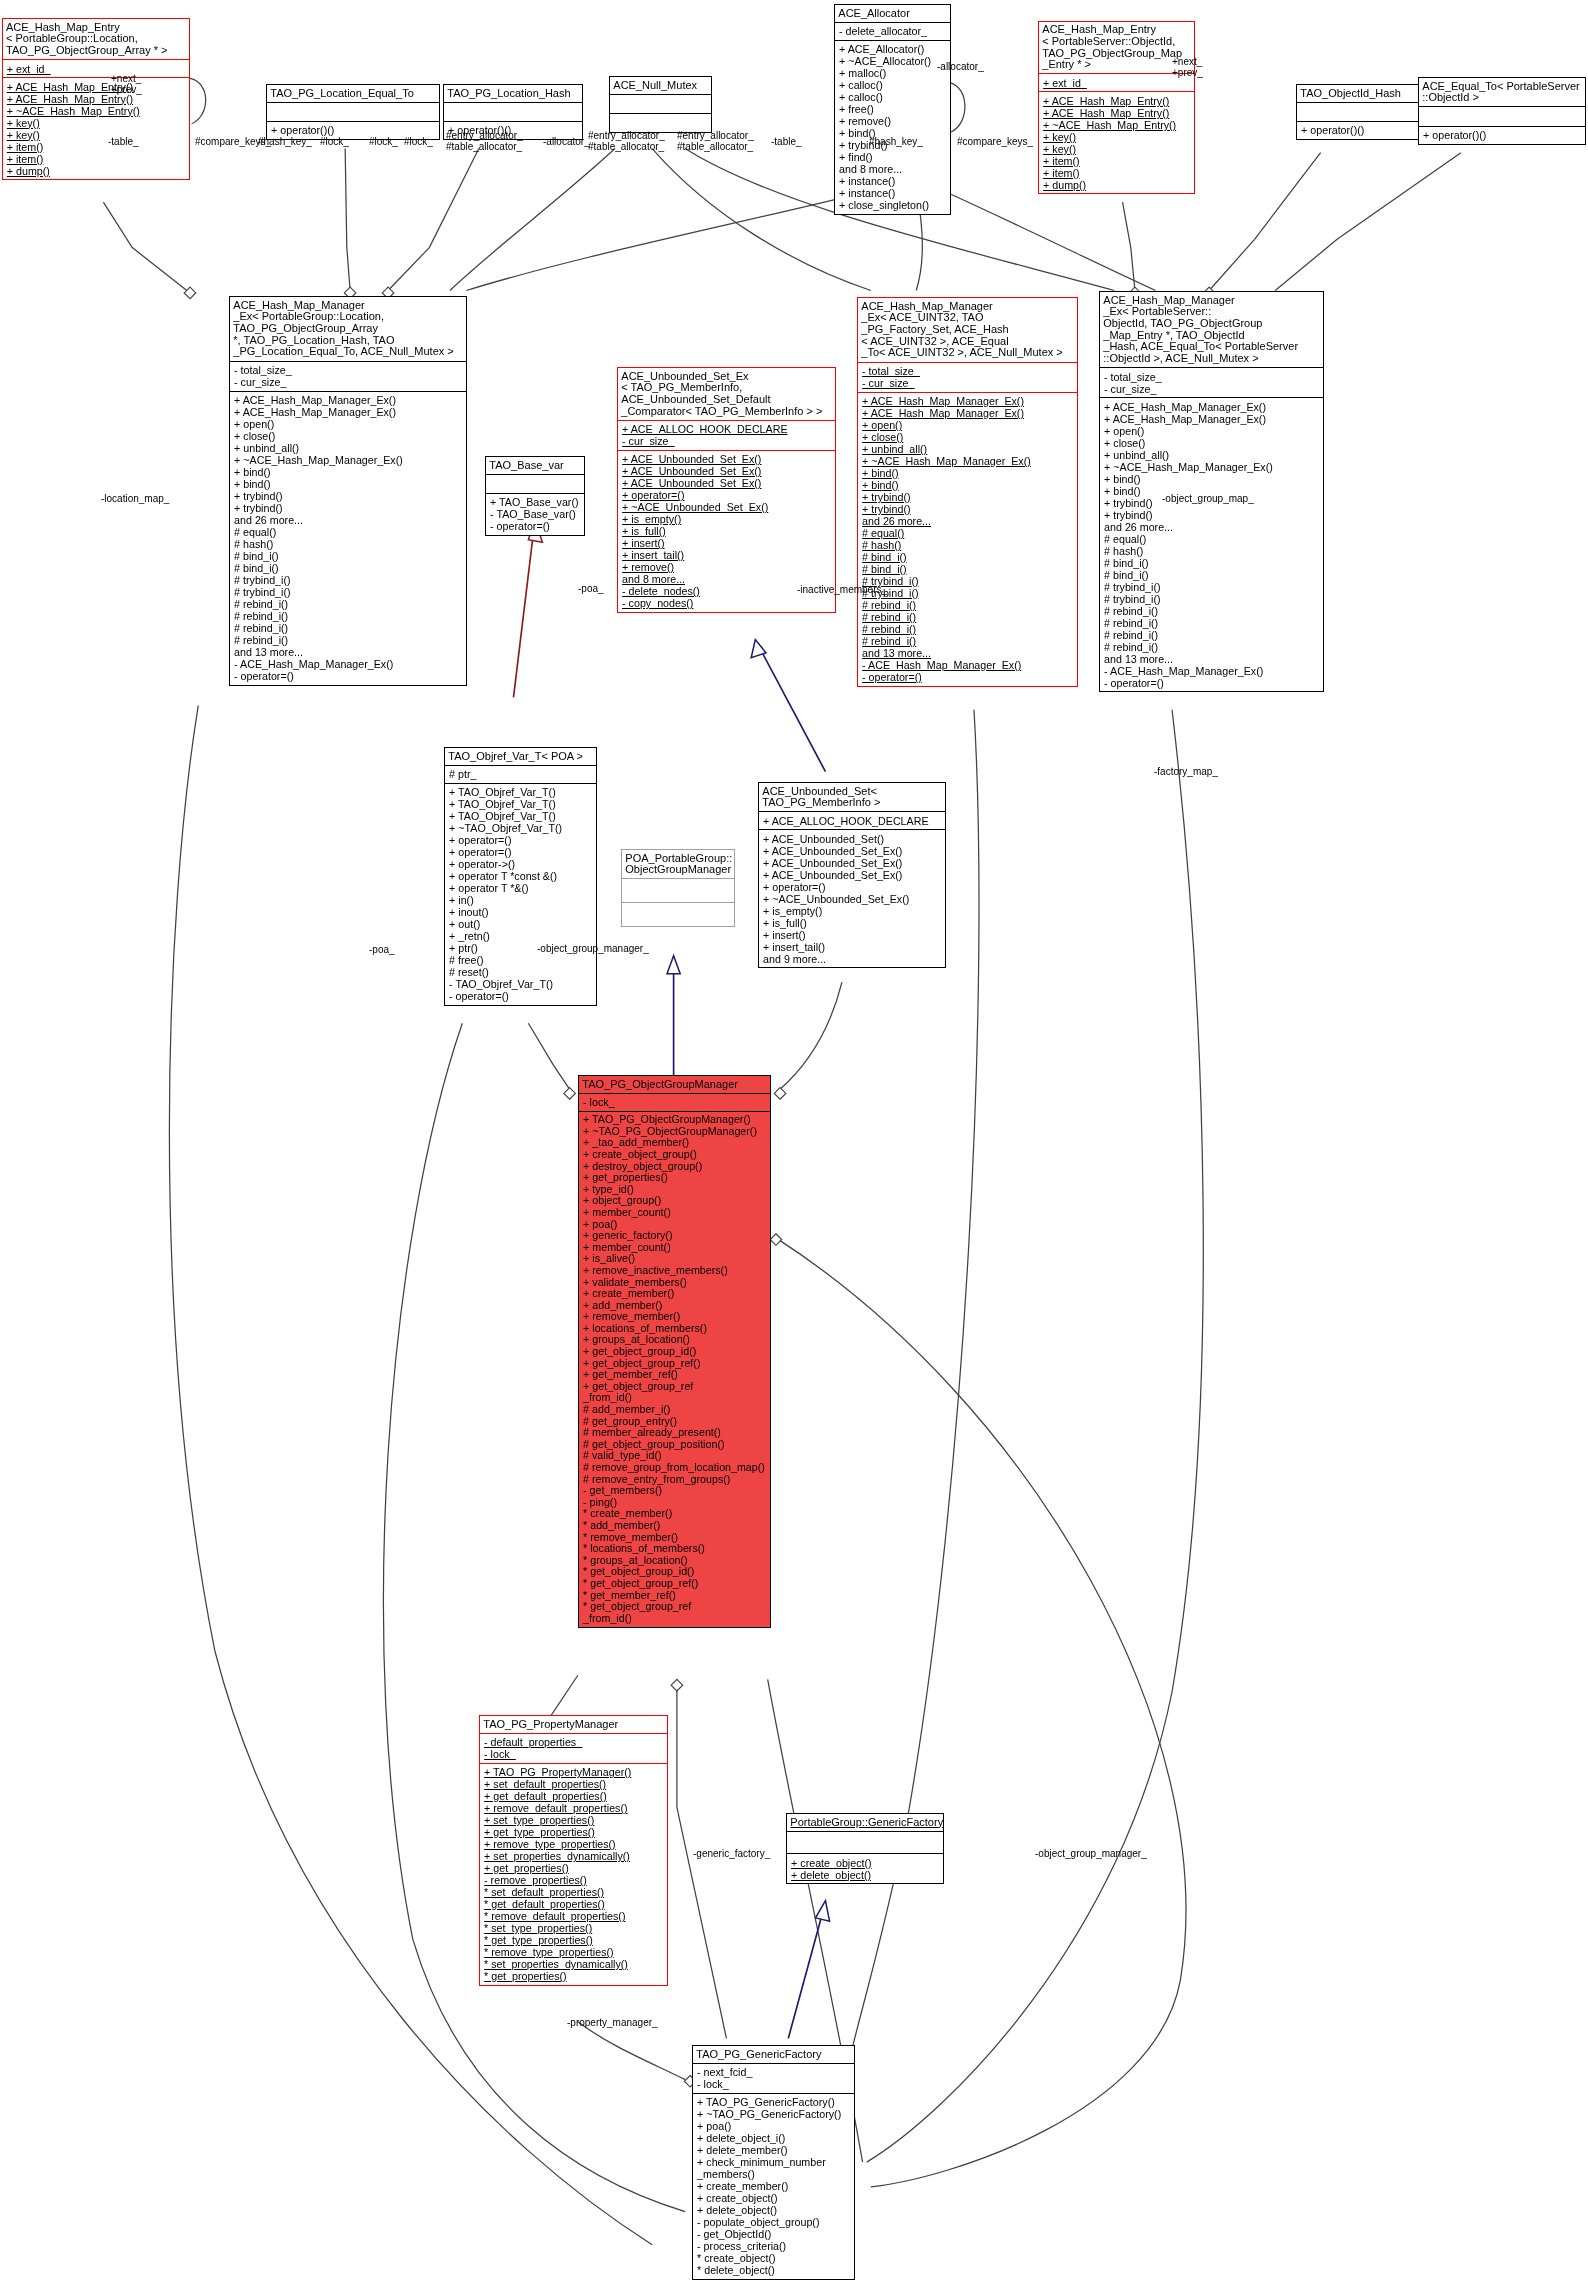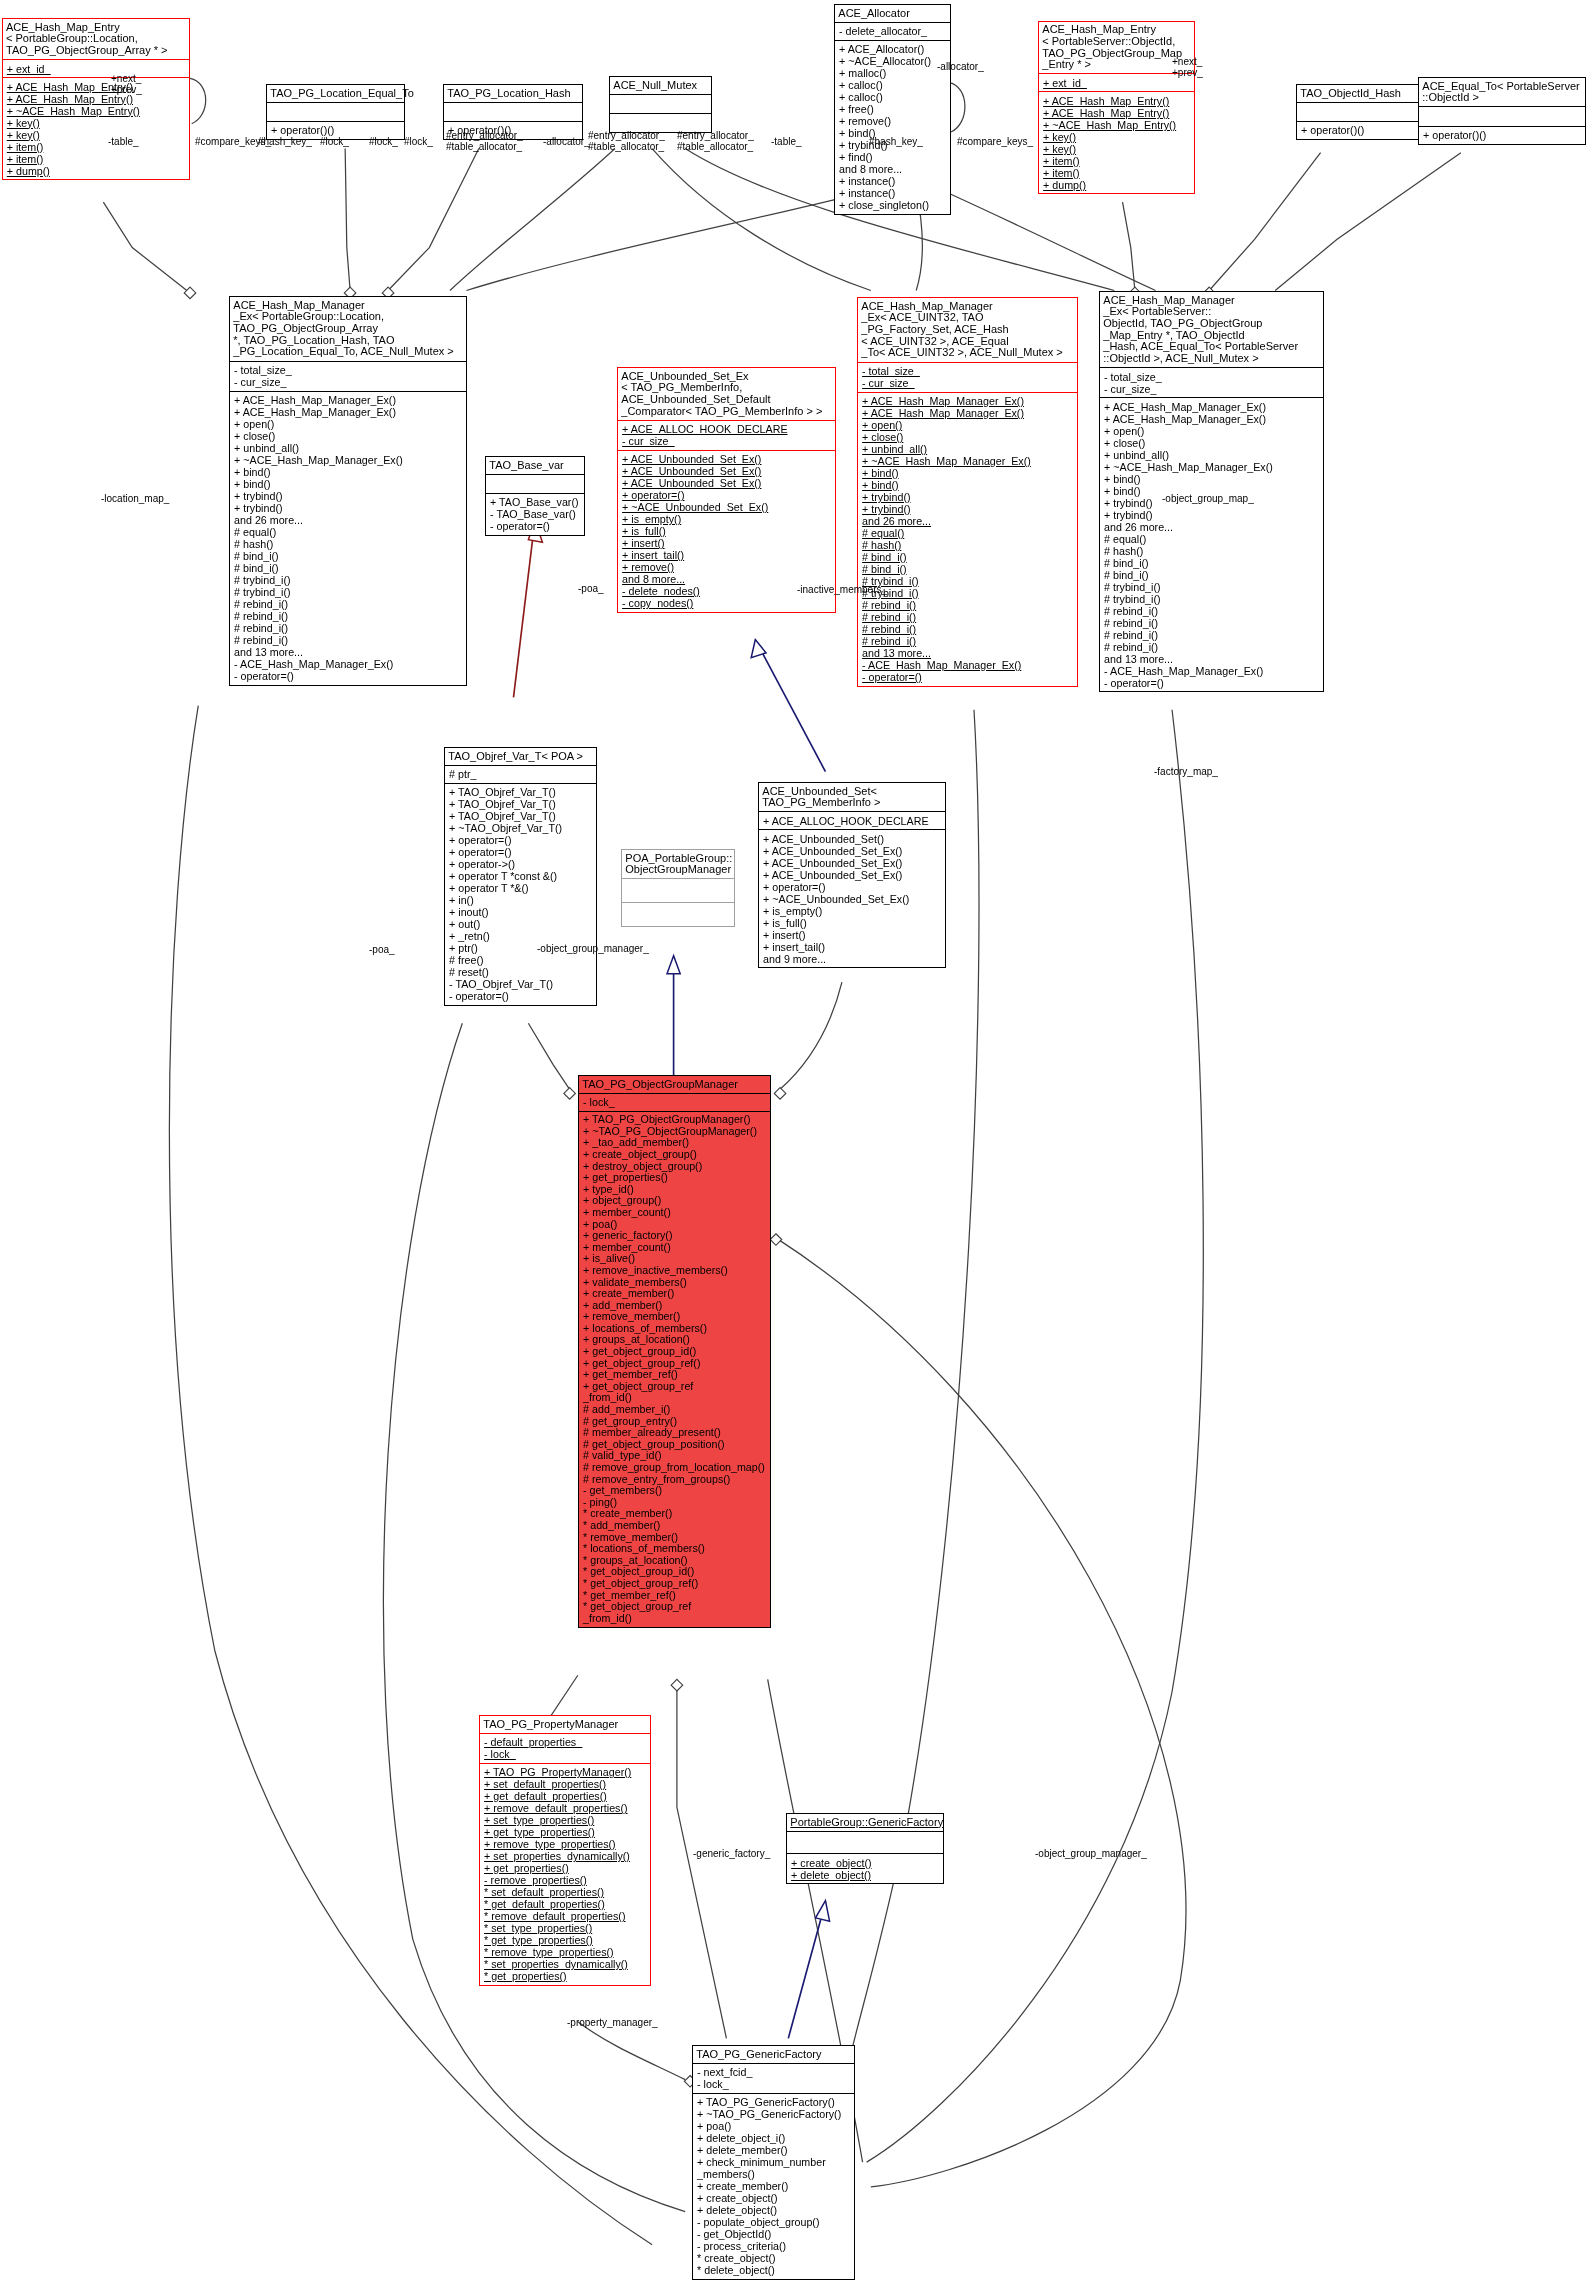--- a/index.html
+++ b/index.html
@@ -134,21 +134,21 @@
     <div class="nsec">+ ACE_Hash_Map_Entry()
 + ACE_Hash_Map_Entry()
 + ~ACE_Hash_Map_Entry()
 + key()
 + key()
 + item()
 + item()
 + dump()</div>
   </div>
 
-  <div class="node black" style="left:266px;top:84px;width:139px;">
+  <div class="node black" style="left:266px;top:84px;width:174px;">
     <div class="nhead">TAO_PG_Location_Equal_To</div>
     <div class="nsec" style="min-height:13.2px;"></div>
     <div class="nsec">+ operator()()</div>
   </div>
 
   <div class="node black" style="left:443px;top:84px;width:140px;">
     <div class="nhead">TAO_PG_Location_Hash</div>
     <div class="nsec" style="min-height:13.2px;"></div>
     <div class="nsec">+ operator()()</div>
   </div>
@@ -429,21 +429,21 @@
 * remove_member()
 * locations_of_members()
 * groups_at_location()
 * get_object_group_id()
 * get_object_group_ref()
 * get_member_ref()
 * get_object_group_ref
 _from_id()</div>
   </div>
 
-  <div class="node red" style="left:479px;top:1715px;width:172px;">
+  <div class="node red" style="left:479px;top:1715px;width:189px;">
     <div class="nhead">TAO_PG_PropertyManager</div>
     <div class="nsec">- default_properties_
 - lock_</div>
     <div class="nsec">+ TAO_PG_PropertyManager()
 + set_default_properties()
 + get_default_properties()
 + remove_default_properties()
 + set_type_properties()
 + get_type_properties()
 + remove_type_properties()

